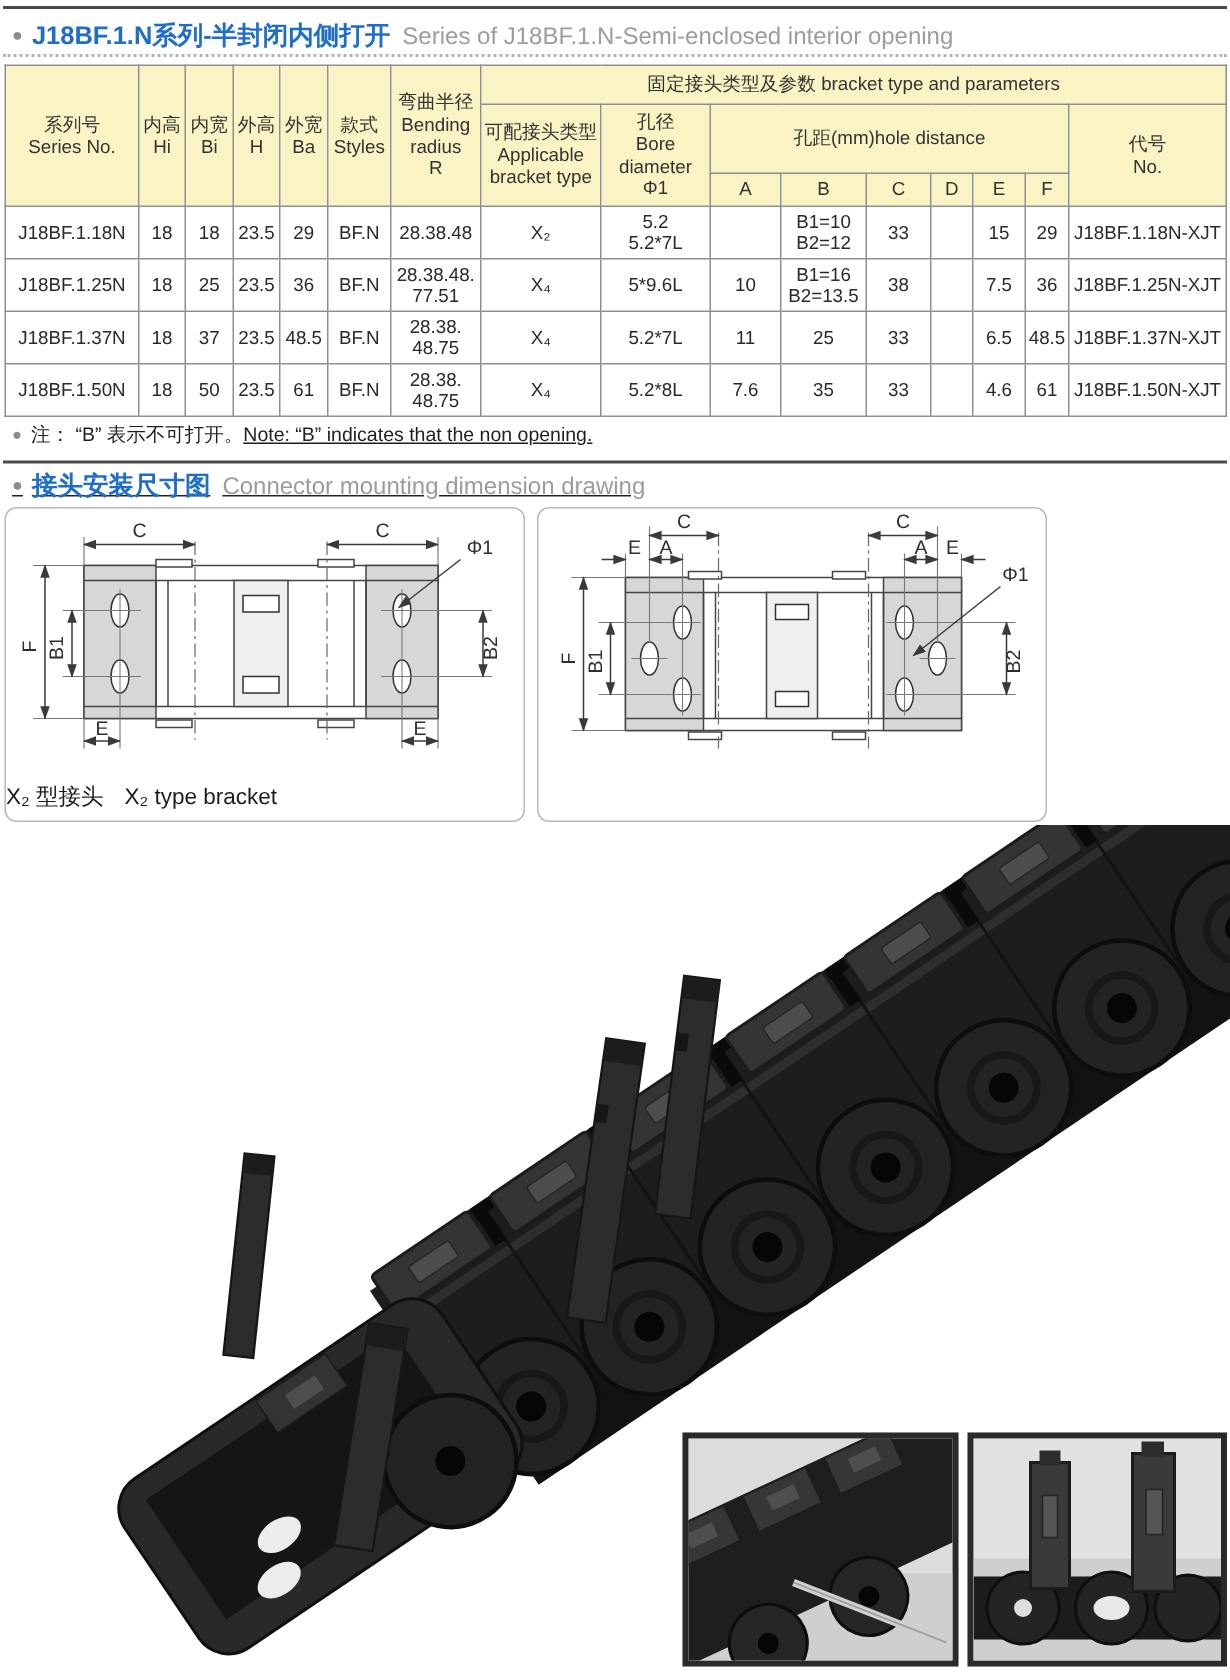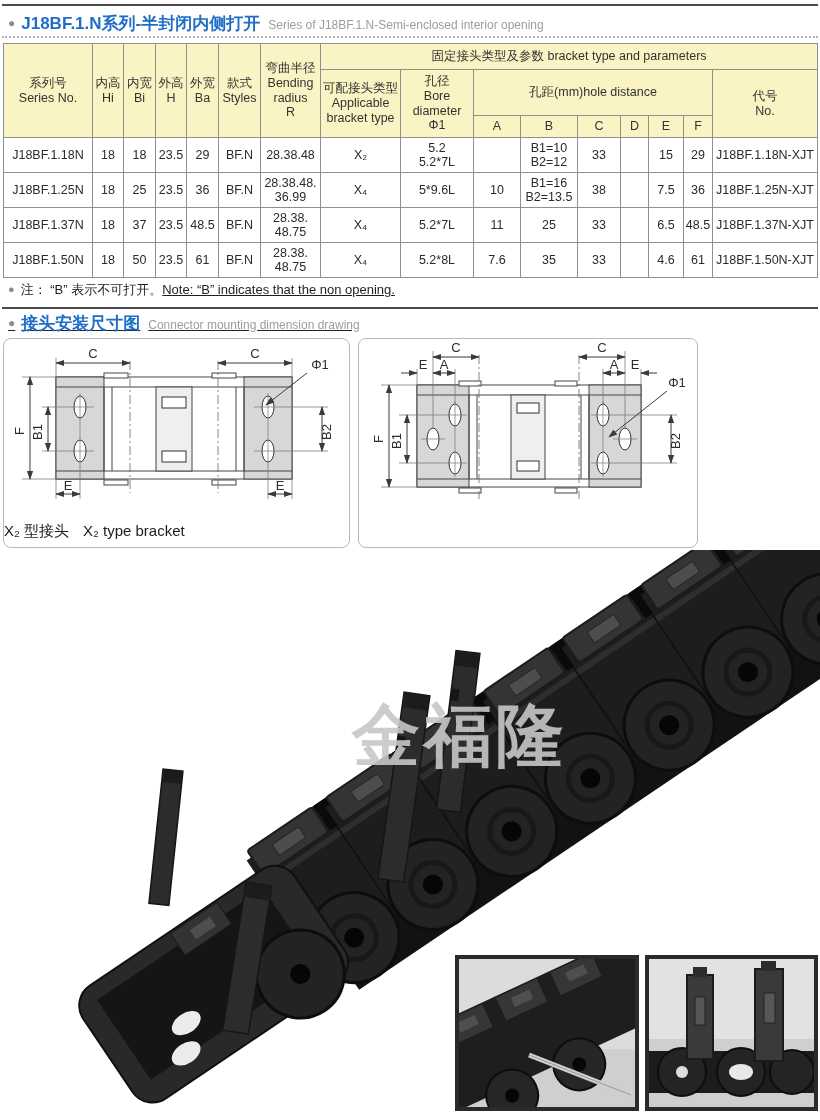--- a/index.html
+++ b/index.html
@@ -2,21 +2,21 @@
 <html><head>
 <meta charset="utf-8">
 <style>
   html,body{margin:0;padding:0;}
   body{width:820px;height:1120px;background:#fff;font-family:"Liberation Sans","DejaVu Sans",sans-serif;position:relative;overflow:hidden;color:#222;}
   .rule-solid{position:absolute;left:2px;right:2px;border-top:2px solid #4a4a4a;}
   .rule-dotted{position:absolute;left:2px;right:2px;border-top:2px dotted #b3b3b3;}
   .sec-head{position:absolute;left:8px;white-space:nowrap;}
   .sec-head .bullet{color:#8c8c8c;font-size:12px;vertical-align:2px;margin-right:6px;}
   .sec-head .zh{color:#1e6ec8;font-weight:bold;font-size:17px;}
-  .sec-head .en{color:#9c9c9c;font-size:12px;margin-left:8px;}
+  .sec-head .en{color:#9c9c9c;font-size:16px;margin-left:8px;}
   
   table.spec{position:absolute;top:43px;left:3px;width:814px;border-collapse:collapse;table-layout:fixed;}
   table.spec th,table.spec td{border:1px solid #8f8f8f;text-align:center;vertical-align:middle;white-space:pre-line;padding:0 1px;overflow:hidden;}
   table.spec th{background:#faf3c3;font-weight:normal;font-size:12.5px;line-height:1.18;color:#333;}
   table.spec td{font-size:12.5px;line-height:1.15;color:#2a2a2a;background:#fff;}
   tr.h1{height:26px;} tr.h2{height:46px;margin-top:24px;} tr.h3{height:22px;} tr.dr{height:35px;}
   
   .note{position:absolute;top:281px;left:8px;font-size:13px;color:#1f1f1f;}
   .note .bullet{color:#8c8c8c;font-size:11px;vertical-align:1px;margin-right:6px;}
   .note .en{text-decoration:underline;}
@@ -127,21 +127,21 @@
         <td>J18BF.1.18N-XJT</td>
       </tr>
       <tr class="dr">
         <td>J18BF.1.25N</td>
         <td>18</td>
         <td>25</td>
         <td>23.5</td>
         <td>36</td>
         <td>BF.N</td>
         <td>28.38.48.
-36.99</td>
+77.51</td>
         <td>X₄</td>
         <td>5*9.6L</td>
         <td>10</td>
         <td>B1=16
 B2=13.5</td>
         <td>38</td>
         <td></td>
         <td>7.5</td>
         <td>36</td>
         <td>J18BF.1.25N-XJT</td>
@@ -415,21 +415,20 @@
     <rect x="-13" y="0" width="26" height="150" fill="#2c2c2c" stroke="#161616" stroke-width="1.5"></rect>
     <rect x="-13" y="0" width="26" height="15" fill="#1c1c1c"></rect>
   </g>
   <g transform="translate(173,220) rotate(6)">
     <rect x="-10" y="0" width="20" height="135" fill="#2c2c2c" stroke="#161616" stroke-width="1.5"></rect>
     <rect x="-10" y="0" width="20" height="13" fill="#1c1c1c"></rect>
   </g>
 </svg>
 
 <div class="watermark">
-  <div class="wm1">金福隆</div>
 </div>
 
 <div class="inset" id="inset1">
   <svg width="176" height="148" viewBox="0 0 176 148">
     <rect x="0" y="0" width="176" height="148" fill="#dcdcdc"></rect>
     <rect x="0" y="90" width="176" height="58" fill="#cfcfcf"></rect>
     <g transform="translate(88,74) rotate(-25)">
       <rect x="-115" y="-55" width="230" height="88" fill="#1e1e1e"></rect>
       <rect x="-92" y="-54" width="46" height="26" fill="#363636" stroke="#1d1d1d"></rect>
       <rect x="-32" y="-54" width="46" height="26" fill="#363636" stroke="#1d1d1d"></rect>

